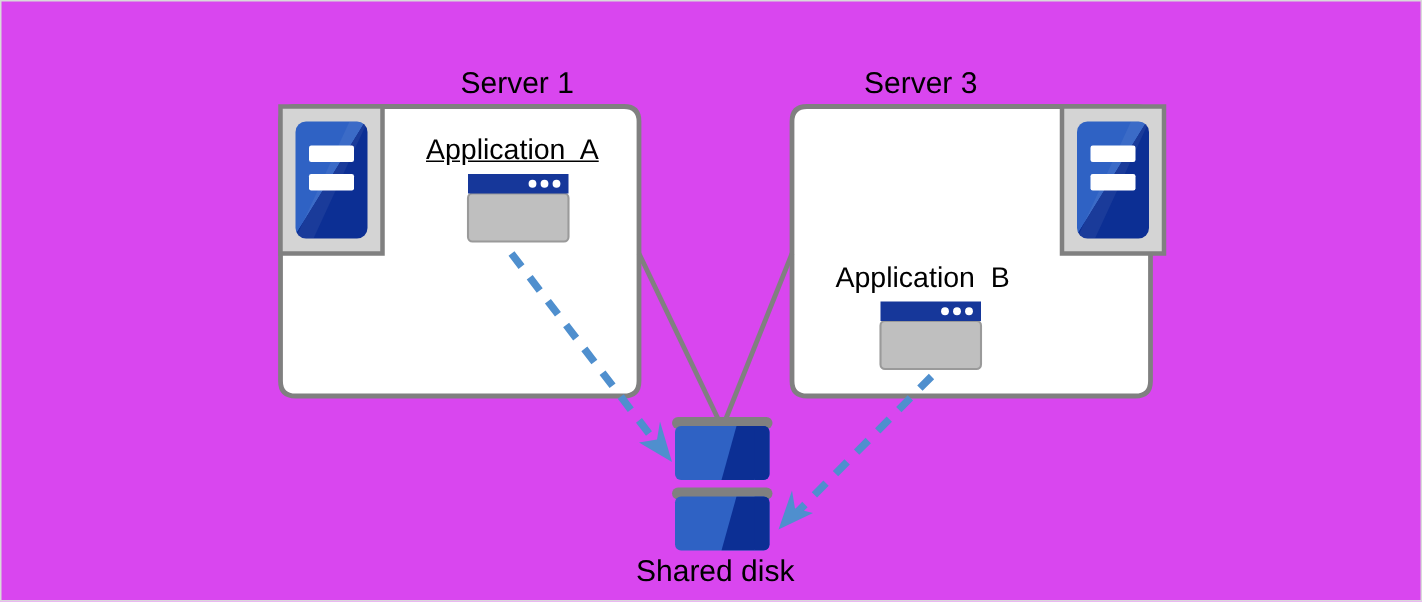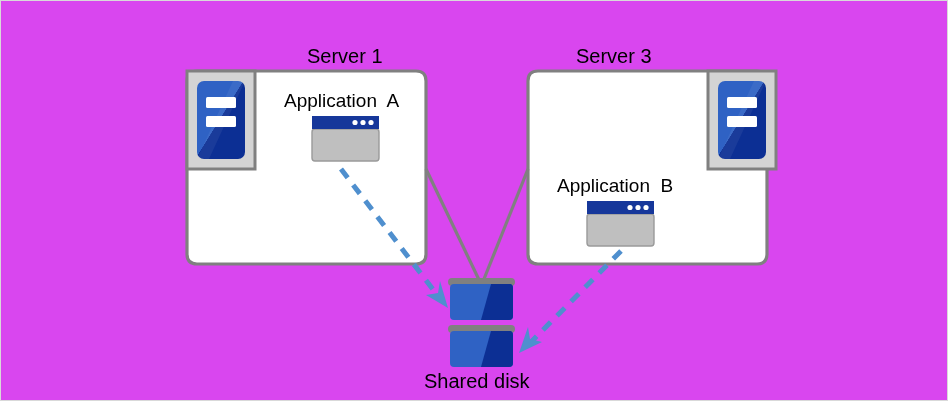--- a/index.html
+++ b/index.html
@@ -148,19 +148,19 @@
       <line x1="620" y1="250" x2="531" y2="340" stroke="#4f8fce" stroke-width="5" stroke-dasharray="11 9" stroke-linecap="butt"></line>
       <polygon points="518,352 541,341 529,338 527,326" fill="#4f8fce"></polygon>
     </g>
 
   </svg>
 
   <div class="lbl server-title" style="left:306px; top:45px;">Server 1</div>
 
   <div class="lbl server-title" style="left:575px; top:45px;">Server 3</div>
 
-  <div class="lbl app-title" style="left:283px; top:90px;">Application  A</div>
+  <div class="lbl app-title" style="left:283px; top:90px;text-decoration:underline;">Application  A</div>
 
   <div class="lbl app-title" style="left:556px; top:175px;">Application  B</div>
 
   <div class="lbl disk-title" style="left:423px; top:370px;">Shared disk</div>
 
 </div>
 
 </body></html>

